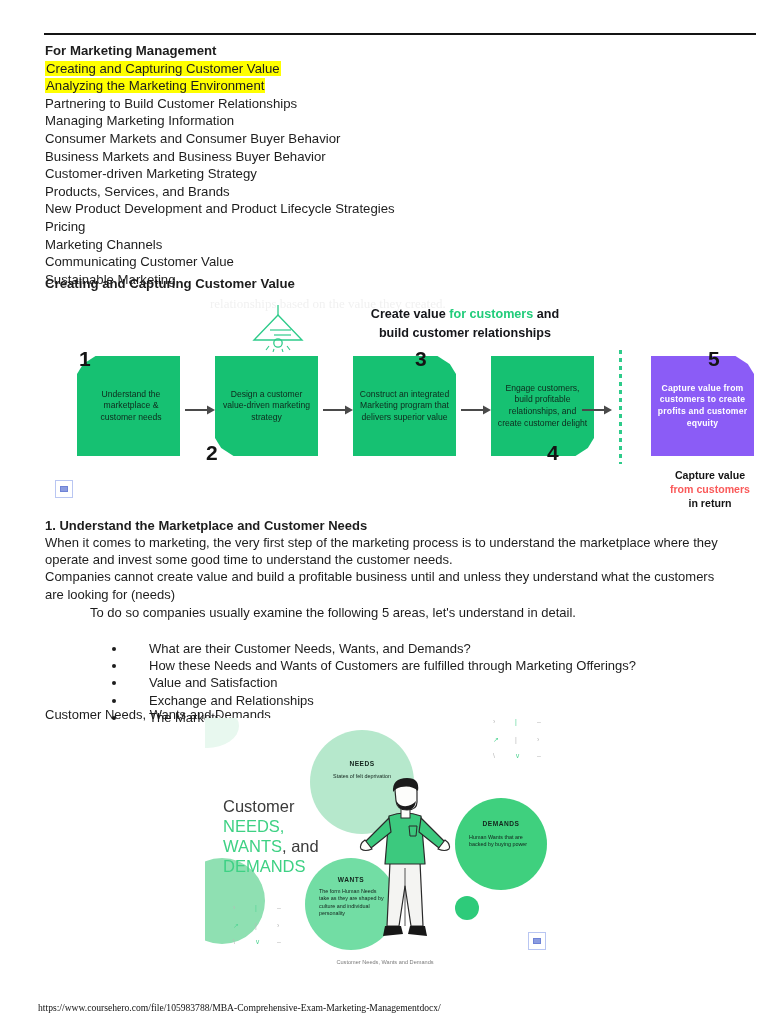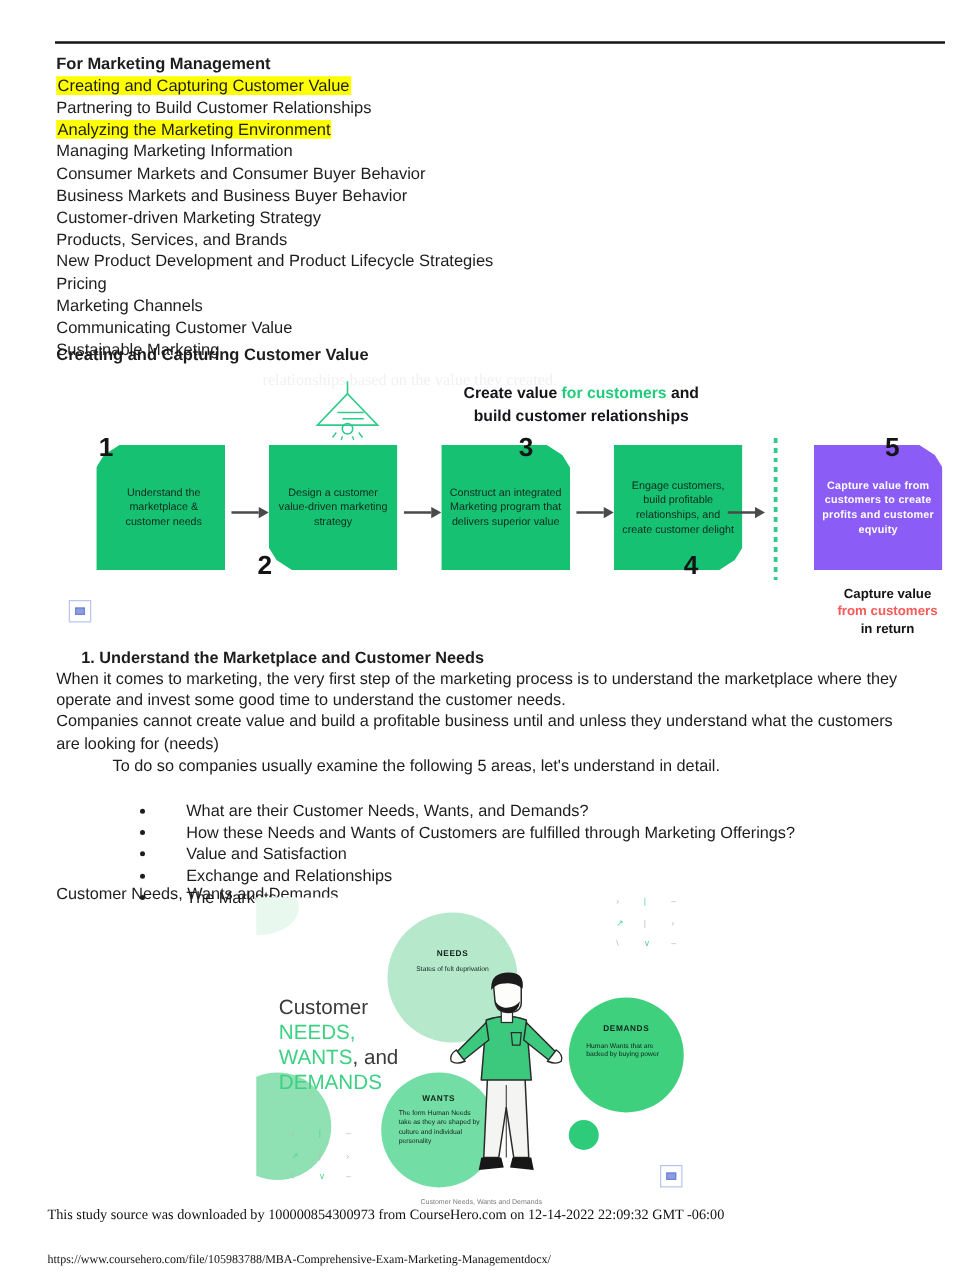--- a/index.html
+++ b/index.html
@@ -108,21 +108,21 @@
     border:1px solid #b9c6f2; background:#ffffff;
     display:flex; align-items:center; justify-content:center;
   }
   .img-badge i {
     display:block; width:8px; height:6px;
     background:#8b9ce0; border:1px solid #6f83d6;
   }
 
   
   .body-block { position:absolute; left:45px; width:690px; }
-  .h-num { font-size:13px; font-weight:bold; color:#1d1d1d; line-height:17px;margin-left:20px; }
+  .h-num { font-size:13px; font-weight:bold; color:#1d1d1d; line-height:17px; }
   .para { font-size:13px; line-height:17.2px; color:#1d1d1d; }
 
   .lead-in { position:absolute; left:90px; font-size:13px; line-height:17.2px; color:#1d1d1d; }
   ul.areas {
     position:absolute; left:105px; margin:0; padding:0 0 0 22px;
     list-style: disc;
   }
   ul.areas li {
     font-size:13px; line-height:17.2px; color:#1d1d1d;
     padding-left:22px;
@@ -201,22 +201,22 @@
 </head>
 <body>
 
 <div class="page">
 
   <div class="top-rule"></div>
 
   <div class="chapter-list">
     <div class="row bold">For Marketing Management</div>
     <div class="row"><span class="hl">Creating and Capturing Customer Value</span></div>
+    <div class="row"><span class="hl">Analyzing the Marketing Environment</span></div>
     <div class="row">Partnering to Build Customer Relationships</div>
-    <div class="row"><span class="hl">Analyzing the Marketing Environment</span></div>
     <div class="row">Managing Marketing Information</div>
     <div class="row">Consumer Markets and Consumer Buyer Behavior</div>
     <div class="row">Business Markets and Business Buyer Behavior</div>
     <div class="row">Customer-driven Marketing Strategy</div>
     <div class="row">Products, Services, and Brands</div>
     <div class="row">New Product Development and Product Lifecycle Strategies</div>
     <div class="row">Pricing</div>
     <div class="row">Marketing Channels</div>
     <div class="row">Communicating Customer Value</div>
     <div class="row">Sustainable Marketing</div>
@@ -404,16 +404,15 @@
       <path d="M41 24 Q42 34 52 34 Q60 34 61 25 Q56 31 48 30 Q43 29 41 24 Z" fill="#1b1b1b"></path>
     </svg>
   </div>
 
   <div class="info-caption">Customer Needs, Wants and Demands</div>
 
   <div class="img-badge" style="left:528px; top:932px;">
       <i></i>
     </div>
 
-  <div class="footer-dl">This study source was downloaded by 100000854300973 from CourseHero.com on 12-14-2022 22:09:32 GMT -06:00</div>
   <div class="footer-url">https://www.coursehero.com/file/105983788/MBA-Comprehensive-Exam-Marketing-Managementdocx/</div>
 
 </div>
 
 </body></html>

